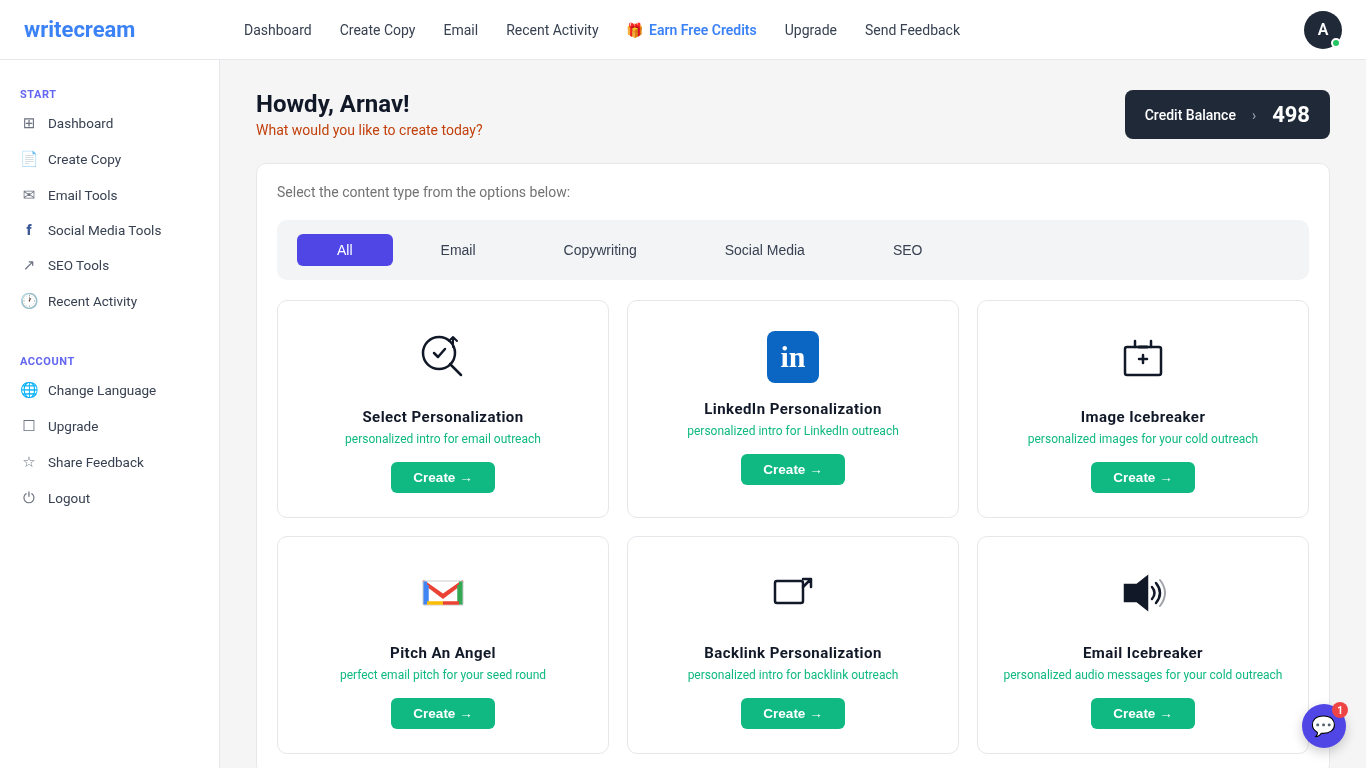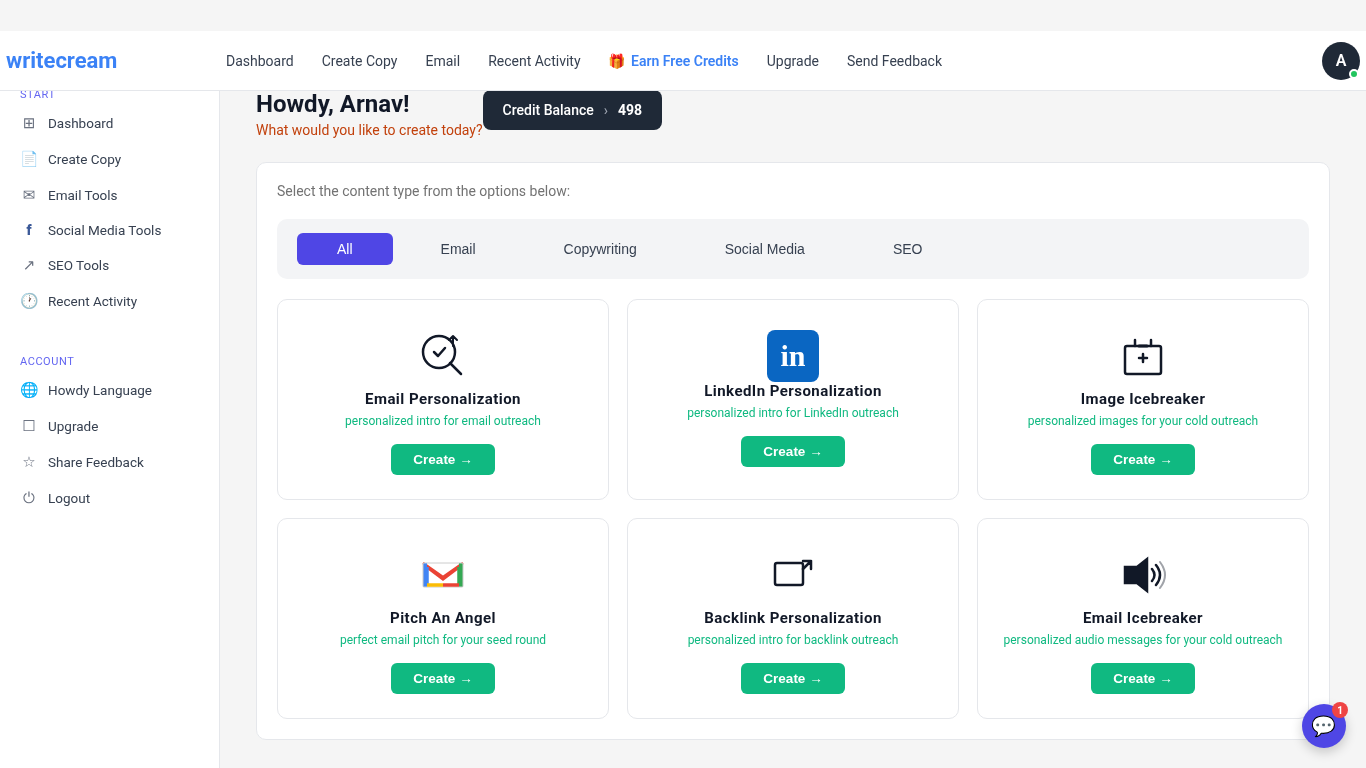--- a/index.html
+++ b/index.html
@@ -5,25 +5,24 @@
     * { box-sizing: border-box; margin: 0; padding: 0; }
     body { font-family: -apple-system, BlinkMacSystemFont, 'Segoe UI', Roboto, sans-serif; background: #f5f5f5; display: flex; flex-direction: column; height: 768px; overflow: hidden; }
 
     
     .topnav {
       background: #fff;
       border-bottom: 1px solid #e5e7eb;
       height: 60px;
       display: flex;
       align-items: center;
-      padding: 0 6px;
+      padding: 0 24px;
       position: fixed;
       top: 0; left: 0; right: 0;
       z-index: 100;
-      margin-top: 31px;
     }
     .topnav-logo {
       width: 220px;
       font-size: 22px;
       font-weight: 700;
       color: #111;
       flex-shrink: 0;
     }
     .topnav-logo span { color: #3b82f6; }
     .topnav-links {
@@ -86,21 +85,21 @@
     .sidebar {
       width: 220px;
       background: #fff;
       border-right: 1px solid #e5e7eb;
       padding: 20px 0;
       flex-shrink: 0;
       overflow-y: auto;
     }
     .sidebar-section-label {
       font-size: 11px;
-      font-weight: 400;
+      font-weight: 700;
       color: #6366f1;
       padding: 8px 20px 4px;
       text-transform: uppercase;
       letter-spacing: 0.05em;
     }
     .sidebar-item {
       display: flex;
       align-items: center;
       gap: 10px;
       padding: 9px 20px;
@@ -116,46 +115,47 @@
     }
 
     
     .main {
       flex: 1;
       overflow-y: auto;
       padding: 30px 36px;
     }
     .main-header {
       display: flex;
+      justify-content: space-between;
       align-items: flex-start;
       margin-bottom: 24px;
     }
     .greeting-title {
       font-size: 24px;
       font-weight: 700;
       color: #111827;
     }
     .greeting-sub {
       font-size: 14px;
       color: #c2410c;
       margin-top: 4px;
     }
     .credit-badge {
       background: #1f2937;
       color: #fff;
       border-radius: 8px;
       padding: 12px 20px;
       display: flex;
       align-items: center;
-      gap: 10px;
+      gap: 16px;
       font-size: 14px;
       font-weight: 500;
     }
     .credit-badge .credit-num {
-      font-size: 14px;
+      font-size: 22px;
       font-weight: 700;
       color: #fff;
     }
     .credit-arrow { color: #9ca3af; }
 
     
     .filter-bar {
       background: #f3f4f6;
       border-radius: 10px;
       padding: 14px 20px;
@@ -190,21 +190,21 @@
       border: 1px solid #e5e7eb;
       border-radius: 10px;
       padding: 30px 20px 24px;
       display: flex;
       flex-direction: column;
       align-items: center;
       text-align: center;
     }
     .card-icon {
       font-size: 48px;
-      margin-bottom: 0;
+      margin-bottom: 17px;
       line-height: 1;
     }
     .card-title {
       font-size: 15px;
       font-weight: 700;
       color: #111827;
       letter-spacing: 0.03em;
       margin-bottom: 6px;
     }
     .card-sub {
@@ -336,21 +336,21 @@
       <span>SEO Tools</span>
     </div>
     <div class="sidebar-item">
       <span class="si-icon">🕐</span>
       <span>Recent Activity</span>
     </div>
 
     <div class="sidebar-section-label" style="margin-top:28px;">Account</div>
     <div class="sidebar-item">
       <span class="si-icon">🌐</span>
-      <span>Howdy Language</span>
+      <span>Change Language</span>
     </div>
     <div class="sidebar-item">
       <span class="si-icon">☐</span>
       <span>Upgrade</span>
     </div>
     <div class="sidebar-item">
       <span class="si-icon">☆</span>
       <span>Share Feedback</span>
     </div>
     <div class="sidebar-item">
@@ -387,21 +387,21 @@
 
         <div class="card">
           <div class="card-icon">
             <svg class="icon-svg" viewBox="0 0 52 52" fill="none" xmlns="http://www.w3.org/2000/svg">
               <circle cx="22" cy="22" r="16" stroke="#111827" stroke-width="2.5" fill="none"></circle>
               <path d="M33 33 L44 44" stroke="#111827" stroke-width="2.5" stroke-linecap="round"></path>
               <path d="M17 22 L21 26 L28 18" stroke="#111827" stroke-width="2.5" stroke-linecap="round" stroke-linejoin="round"></path>
               <path d="M32 10 L36 6 M36 6 L40 10 M36 6 L36 16" stroke="#111827" stroke-width="2" stroke-linecap="round"></path>
             </svg>
           </div>
-          <div class="card-title">Email Personalization</div>
+          <div class="card-title">Select Personalization</div>
           <div class="card-sub">personalized intro for email outreach</div>
           <button class="create-btn">Create →</button>
         </div>
 
         <div class="card">
           <div class="card-icon">
             <div class="linkedin-icon">in</div>
           </div>
           <div class="card-title">LinkedIn Personalization</div>
           <div class="card-sub">personalized intro for LinkedIn outreach</div>

